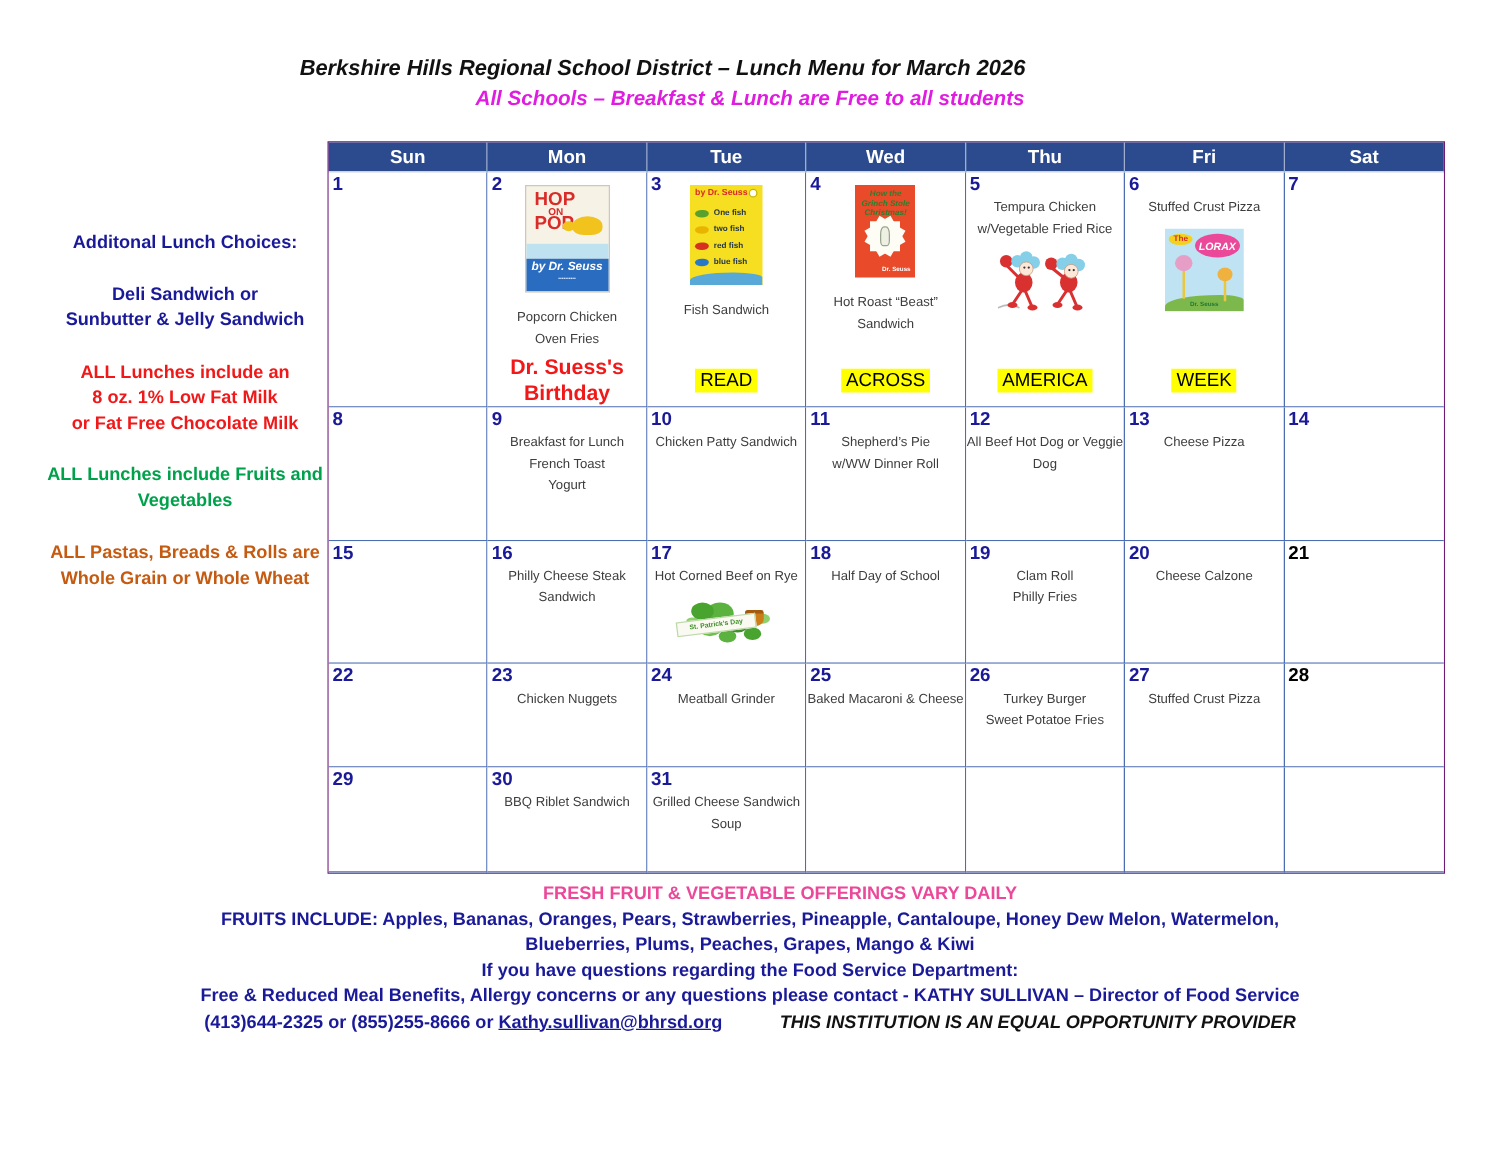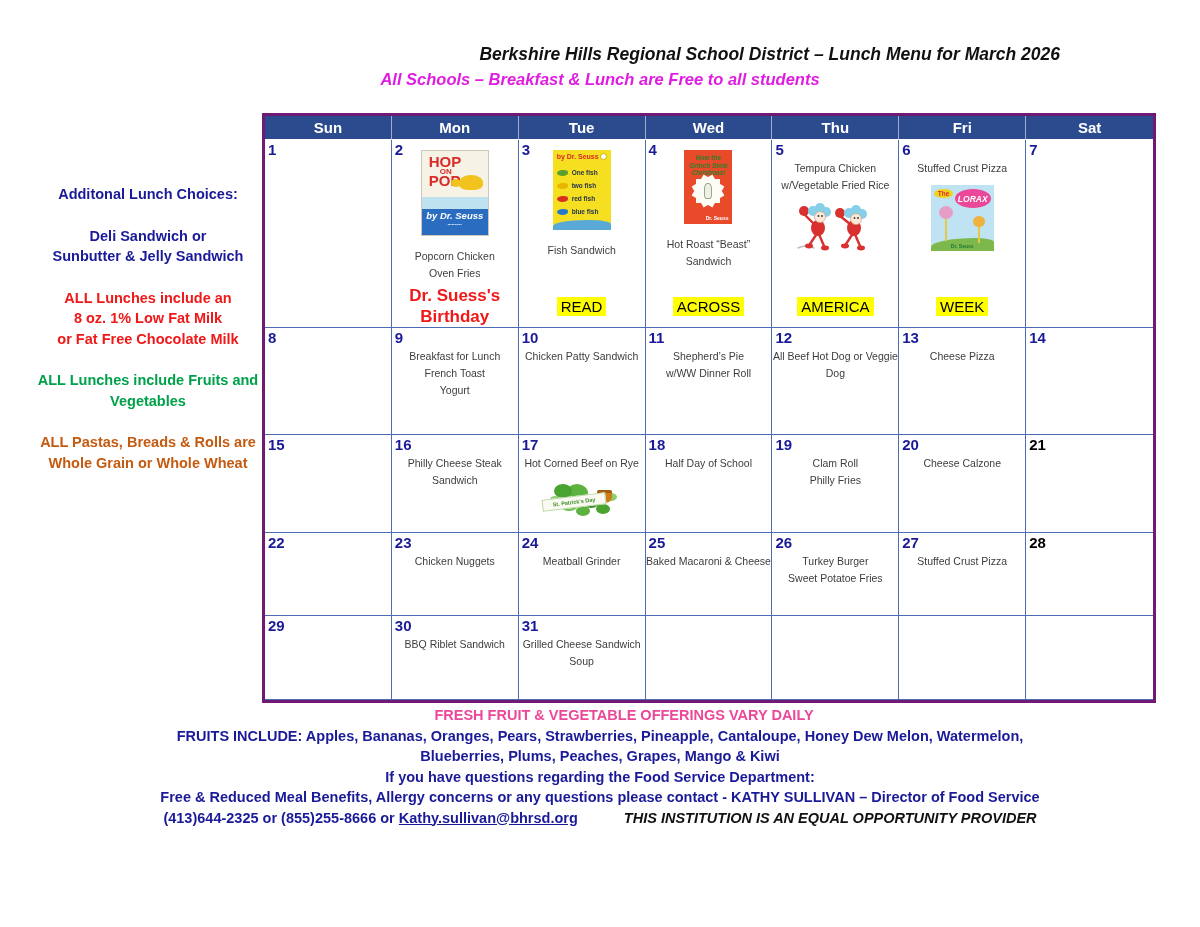--- a/index.html
+++ b/index.html
@@ -1,38 +1,38 @@
 <!DOCTYPE html>
 <html><head>
 <meta charset="utf-8">
 <style>
   * { margin:0; padding:0; box-sizing:border-box; }
   html,body { width:1200px; height:927px; background:#ffffff; font-family:"Liberation Sans", sans-serif; }
   #page { position:relative; width:1200px; height:927px; background:#fff; overflow:hidden; }
 
   
-  .title { position:absolute; top:44px; left:0; width:1060px; text-align:right;
+  .title { position:absolute; top:44px; left:0; width:1060px; text-align:center;
            font-size:17.5px; font-weight:bold; font-style:italic; color:#111; }
   .subtitle { position:absolute; top:70px; left:0; width:1200px; text-align:center;
               font-size:16.5px; font-weight:bold; font-style:italic; color:#df1cdf; }
 
   
   .sidebar { position:absolute; left:33px; top:184px; width:230px; text-align:center;
              font-size:14.5px; font-weight:bold; line-height:20.5px; }
   .note { white-space:pre-line; margin-bottom:21px; }
   .note-blue   { color:#1a1a99; }
   .note-red    { color:#f01818; }
   .note-green  { color:#00a14b; }
   .note-orange { color:#c55a11; }
 
   
   .cal { position:absolute; left:262px; top:113px; width:894px;
          display:grid; grid-template-columns:repeat(7,1fr);
          grid-template-rows:24px 188px 107px 98px 83px 84px;
-         border:3px solid #701a75; }
+         border:1px solid #701a75; }
   .cal > div { border-right:1px solid #4d6db3; border-bottom:1px solid #4d6db3; overflow:hidden; }
   .cal > div:nth-child(7n) { border-right:none; }
   .hcell { background:#2c4b8e; color:#fff; font-weight:bold; font-size:15px;
            display:flex; align-items:center; justify-content:center;
            border-right:1px solid #9fadd0 !important; border-bottom:1px solid #fff !important; }
   .hcell:nth-child(7n){ border-right:none !important; }
   .cell { position:relative; background:#fff; display:flex; flex-direction:column; align-items:center; }
   .num { position:absolute; top:1px; left:3px; font-size:15px; font-weight:bold; color:#1a1a99; }
   .item-menu { margin-top:12px; text-align:center; }
   .cell > .item-menu:nth-child(2) { margin-top:20px; }

